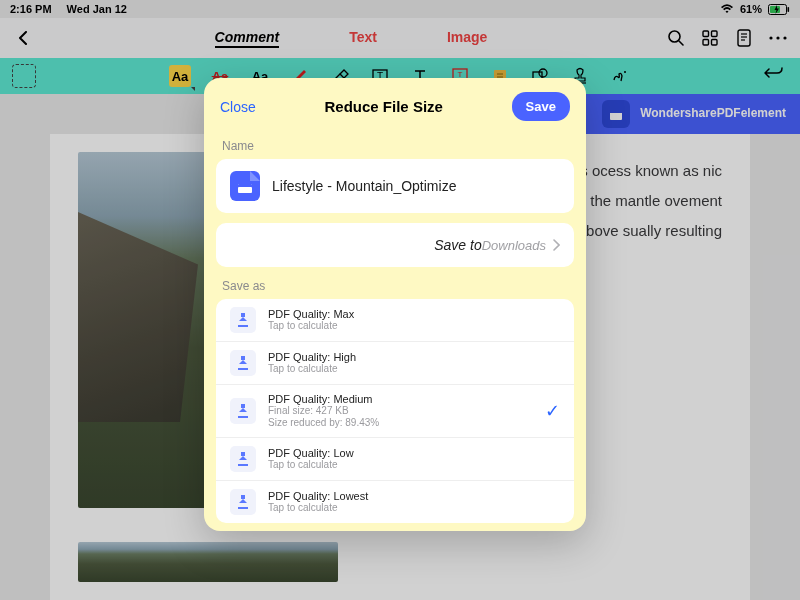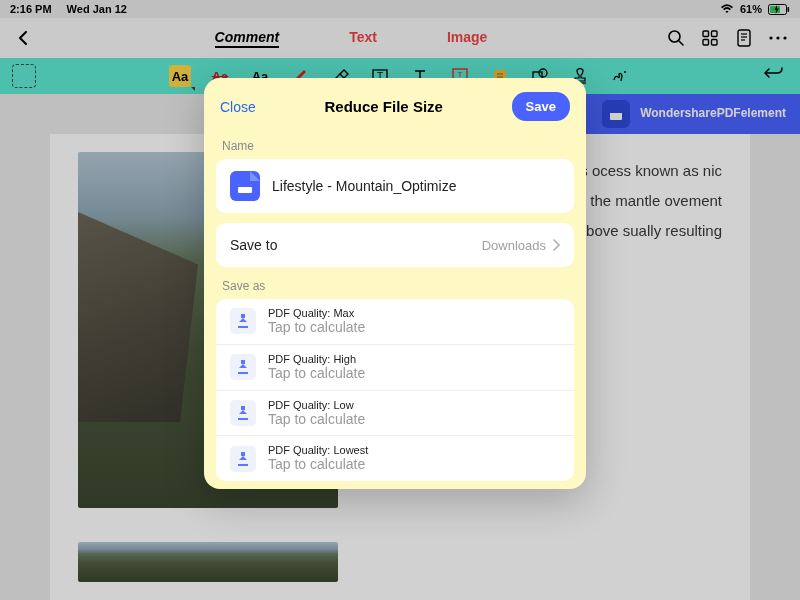--- a/index.html
+++ b/index.html
@@ -50,30 +50,30 @@
   .close-btn { color:#2b64ff; font-size:14px; cursor:pointer; background:none; border:none; }
   .modal-title { font-weight:600; font-size:15px; color:#000; }
   .save-pill { background:#4a63ff; color:#fff; border:none; border-radius:14px; padding:7px 14px; font-size:13px; font-weight:600; cursor:pointer; }
   .section-label { padding:12px 18px 6px 18px; font-size:12px; color:#8a8a8e; }
   .card { margin:0 12px; background:#fff; border-radius:10px; }
   .name-row { display:flex; align-items:center; gap:12px; padding:12px 14px; }
   .file-badge { width:30px; height:30px; background:#4a63ff; border-radius:6px; position:relative; }
   .file-badge::before { content:""; position:absolute; top:0; right:0; width:10px; height:10px; background:#7f93ff; clip-path:polygon(0 0,100% 100%,0 100%); border-top-right-radius:6px; }
   .file-badge::after { content:""; position:absolute; left:8px; top:13px; width:14px; height:9px; background:#fff; border-radius:1px; box-shadow: inset 0 3px 0 #4a63ff; }
   .file-name { font-size:14px; color:#222; }
-  .saveto-row { display:flex; align-items:center; justify-content:space-between; padding:14px 14px; cursor:pointer; }
+  .saveto-row { display:flex; align-items:center; justify-content:flex-end; padding:14px 14px; cursor:pointer;font-style:italic; }
   .saveto-label { font-size:14px; color:#222; }
   .saveto-right { display:flex; align-items:center; gap:6px; color:#a0a0a4; font-size:13px; }
   .quality-list .qrow { display:flex; align-items:center; gap:12px; padding:8px 14px; border-top:1px solid #eee; cursor:pointer; }
   .quality-list .qrow:first-child { border-top:none; }
   .qicon { width:26px; height:26px; background:#f0f2fb; border-radius:5px; display:flex; align-items:center; justify-content:center; }
   .qicon svg { display:block; }
   .qtext { display:flex; flex-direction:column; }
   .qtitle { font-size:11px; color:#222; }
-  .qsub { font-size:14px; color:#9a9a9e; line-height:1.2; }
+  .qsub { font-size:10px; color:#9a9a9e; line-height:1.2; }
   .check { margin-left:auto; color:#2b64ff; font-size:18px; }
 </style>
 </head>
 <body>
 
 <div class="status-bar">
   <div class="status-left">
     <span>2:16 PM</span>
     <span>Wed Jan 12</span>
   </div>
@@ -294,20 +294,35 @@
     </div>
     <div class="qrow">
       <div class="qicon">
           <svg width="16" height="16" viewBox="0 0 16 16">
             <rect x="6" y="1" width="4" height="4" fill="#5a78ff"></rect>
             <path d="M4 9 L8 5 L12 9 Z" fill="#5a78ff"></path>
             <rect x="3" y="13" width="10" height="2" fill="#5a78ff"></rect>
           </svg>
         </div>
       <div class="qtext">
+        <span class="qtitle">PDF Quality: Medium</span>
+        <span class="qsub">Final size: 427 KB</span>
+        <span class="qsub">Size reduced by: 89.43%</span>
+      </div>
+      <span class="check">✓</span>
+    </div>
+    <div class="qrow">
+      <div class="qicon">
+          <svg width="16" height="16" viewBox="0 0 16 16">
+            <rect x="6" y="1" width="4" height="4" fill="#5a78ff"></rect>
+            <path d="M4 9 L8 5 L12 9 Z" fill="#5a78ff"></path>
+            <rect x="3" y="13" width="10" height="2" fill="#5a78ff"></rect>
+          </svg>
+        </div>
+      <div class="qtext">
           <span class="qtitle">PDF Quality: Low</span>
           <span class="qsub">Tap to calculate</span>
         </div>
     </div>
     <div class="qrow">
       <div class="qicon">
           <svg width="16" height="16" viewBox="0 0 16 16">
             <rect x="6" y="1" width="4" height="4" fill="#5a78ff"></rect>
             <path d="M4 9 L8 5 L12 9 Z" fill="#5a78ff"></path>
             <rect x="3" y="13" width="10" height="2" fill="#5a78ff"></rect>

